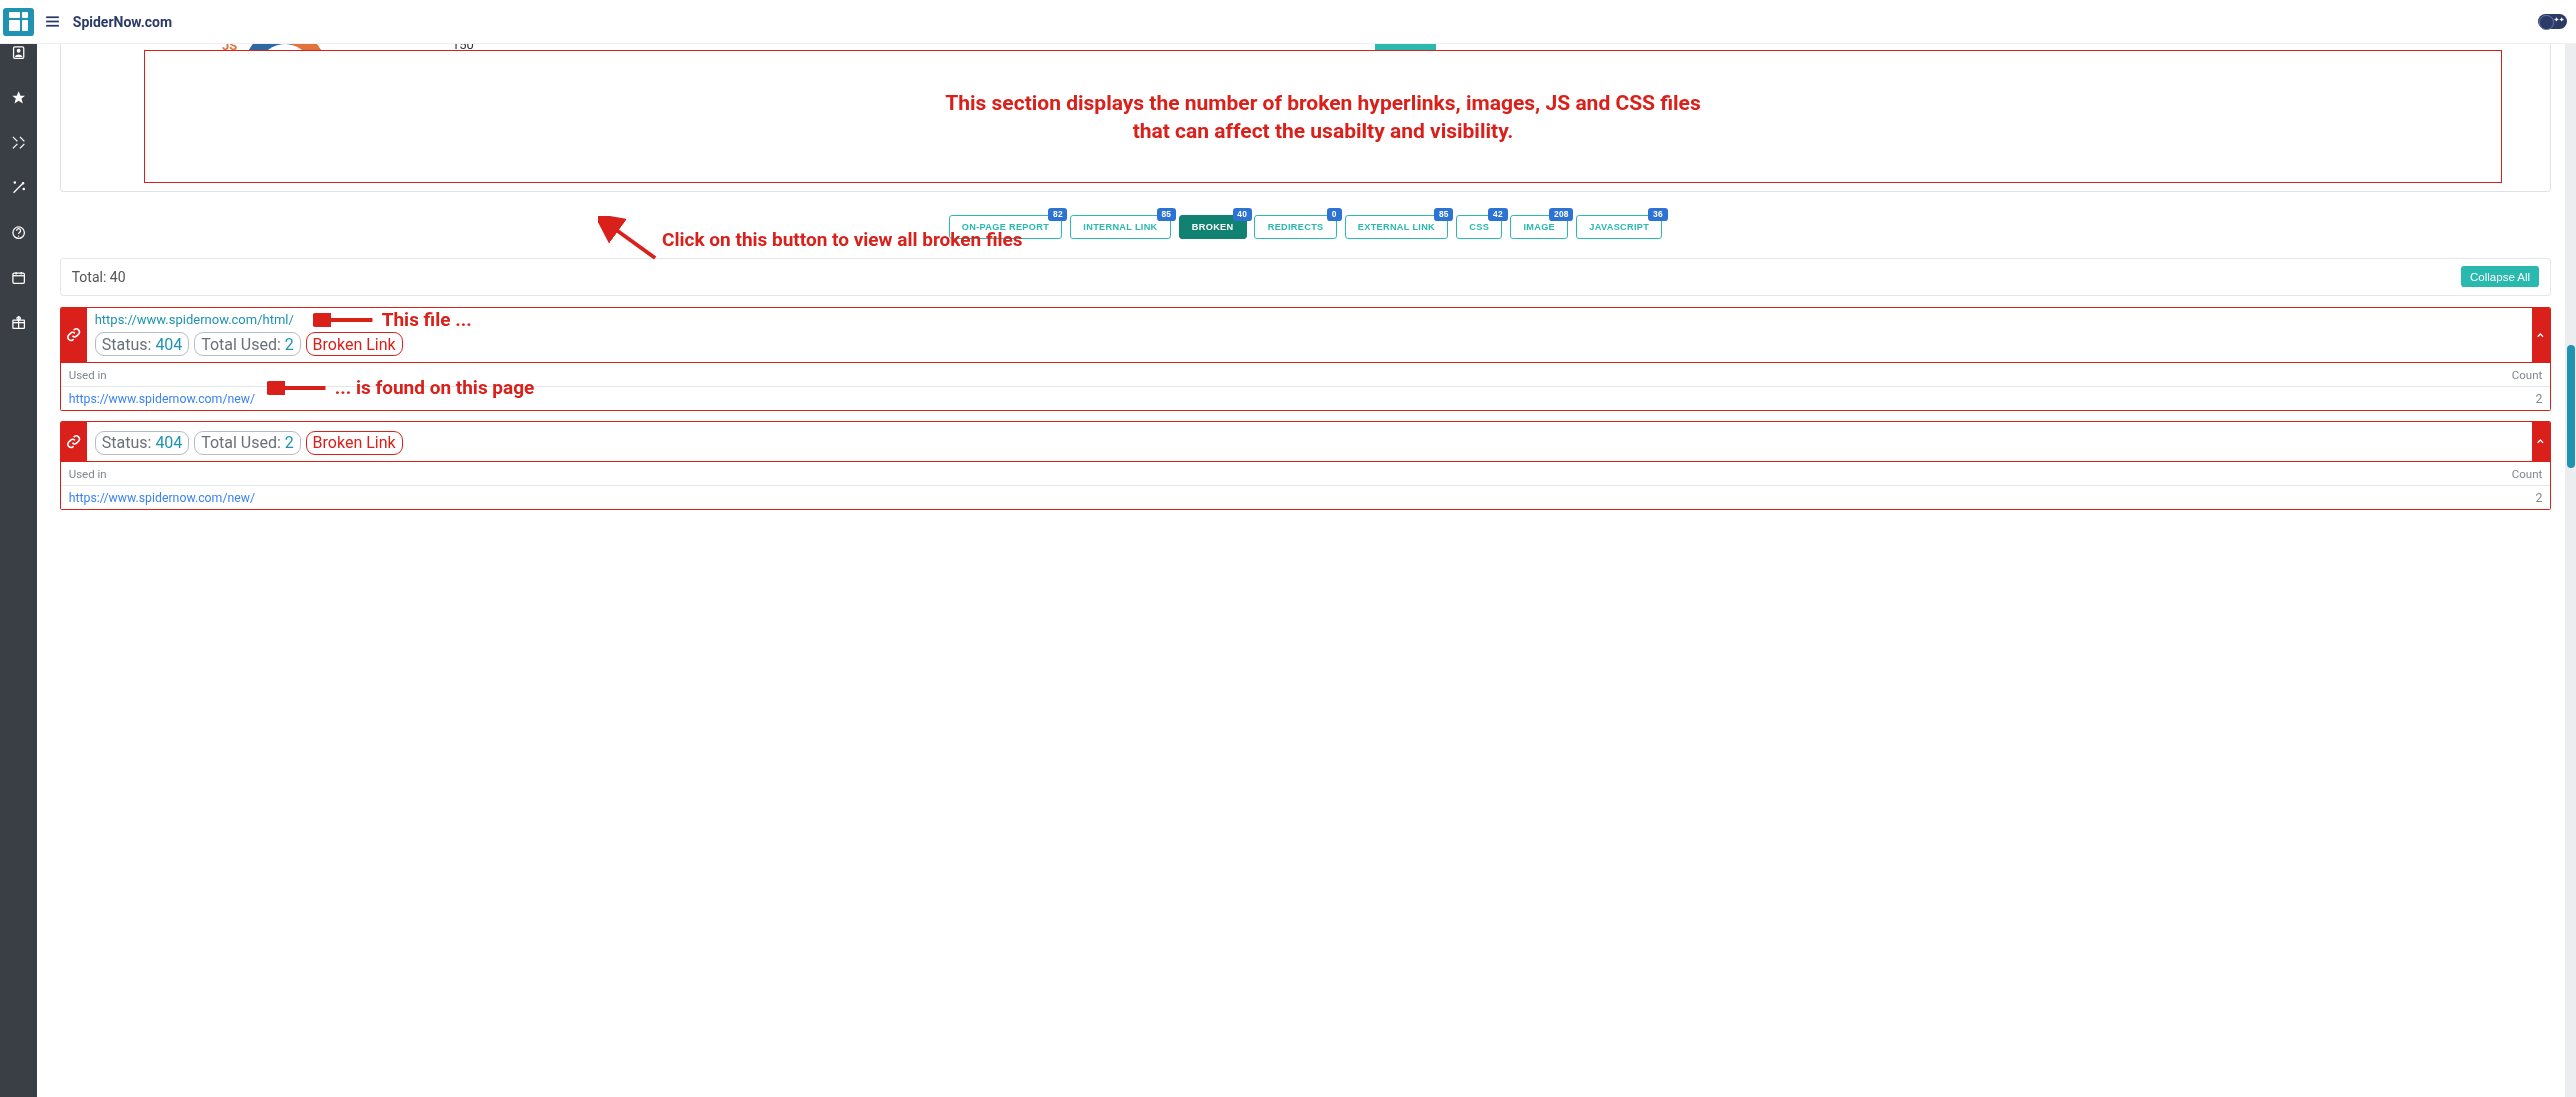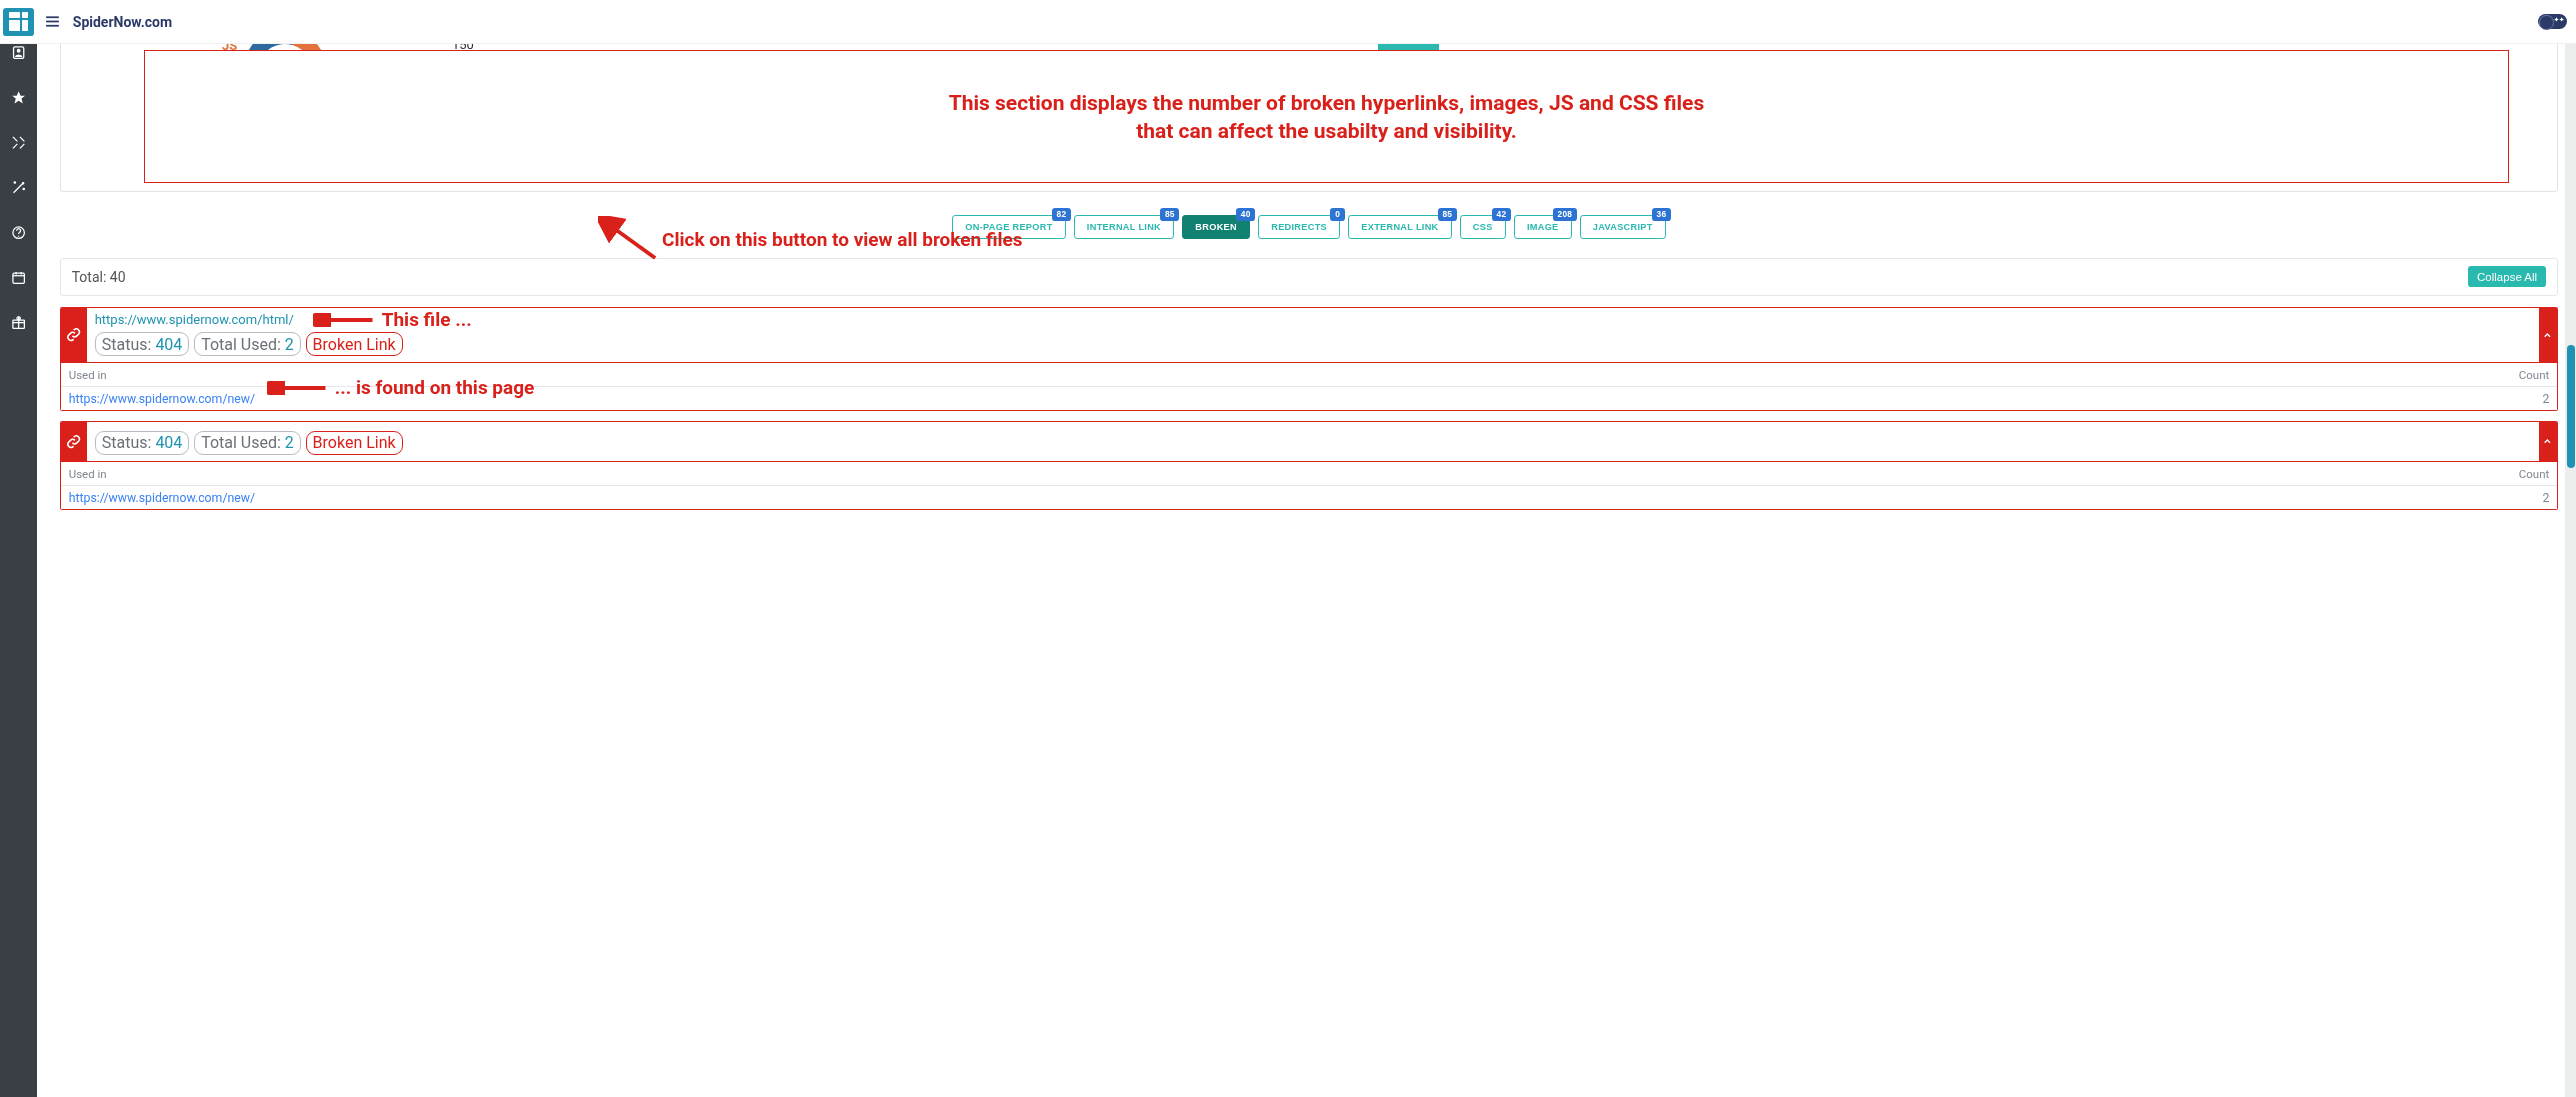--- a/index.html
+++ b/index.html
@@ -85,21 +85,21 @@
     display: flex; align-items: center; justify-content: center;
     color: #fff; cursor: pointer;
     font-size: 15.3px;
   }
 
   
   .content {
     position: absolute;
     top: 31px; left: 37px; right: 0; bottom: 0;
     overflow-y: auto;
-    padding: 0 18px 23px 23px;
+    padding: 0 25px 23px 23px;
   }
 
   .chart-card {
     border: 0.8px solid #dfe3e8;
     border-radius: 3.1px;
     background: #fff;
     position: relative;
     height: 161px;
     margin-bottom: 23px;
     overflow: hidden;

